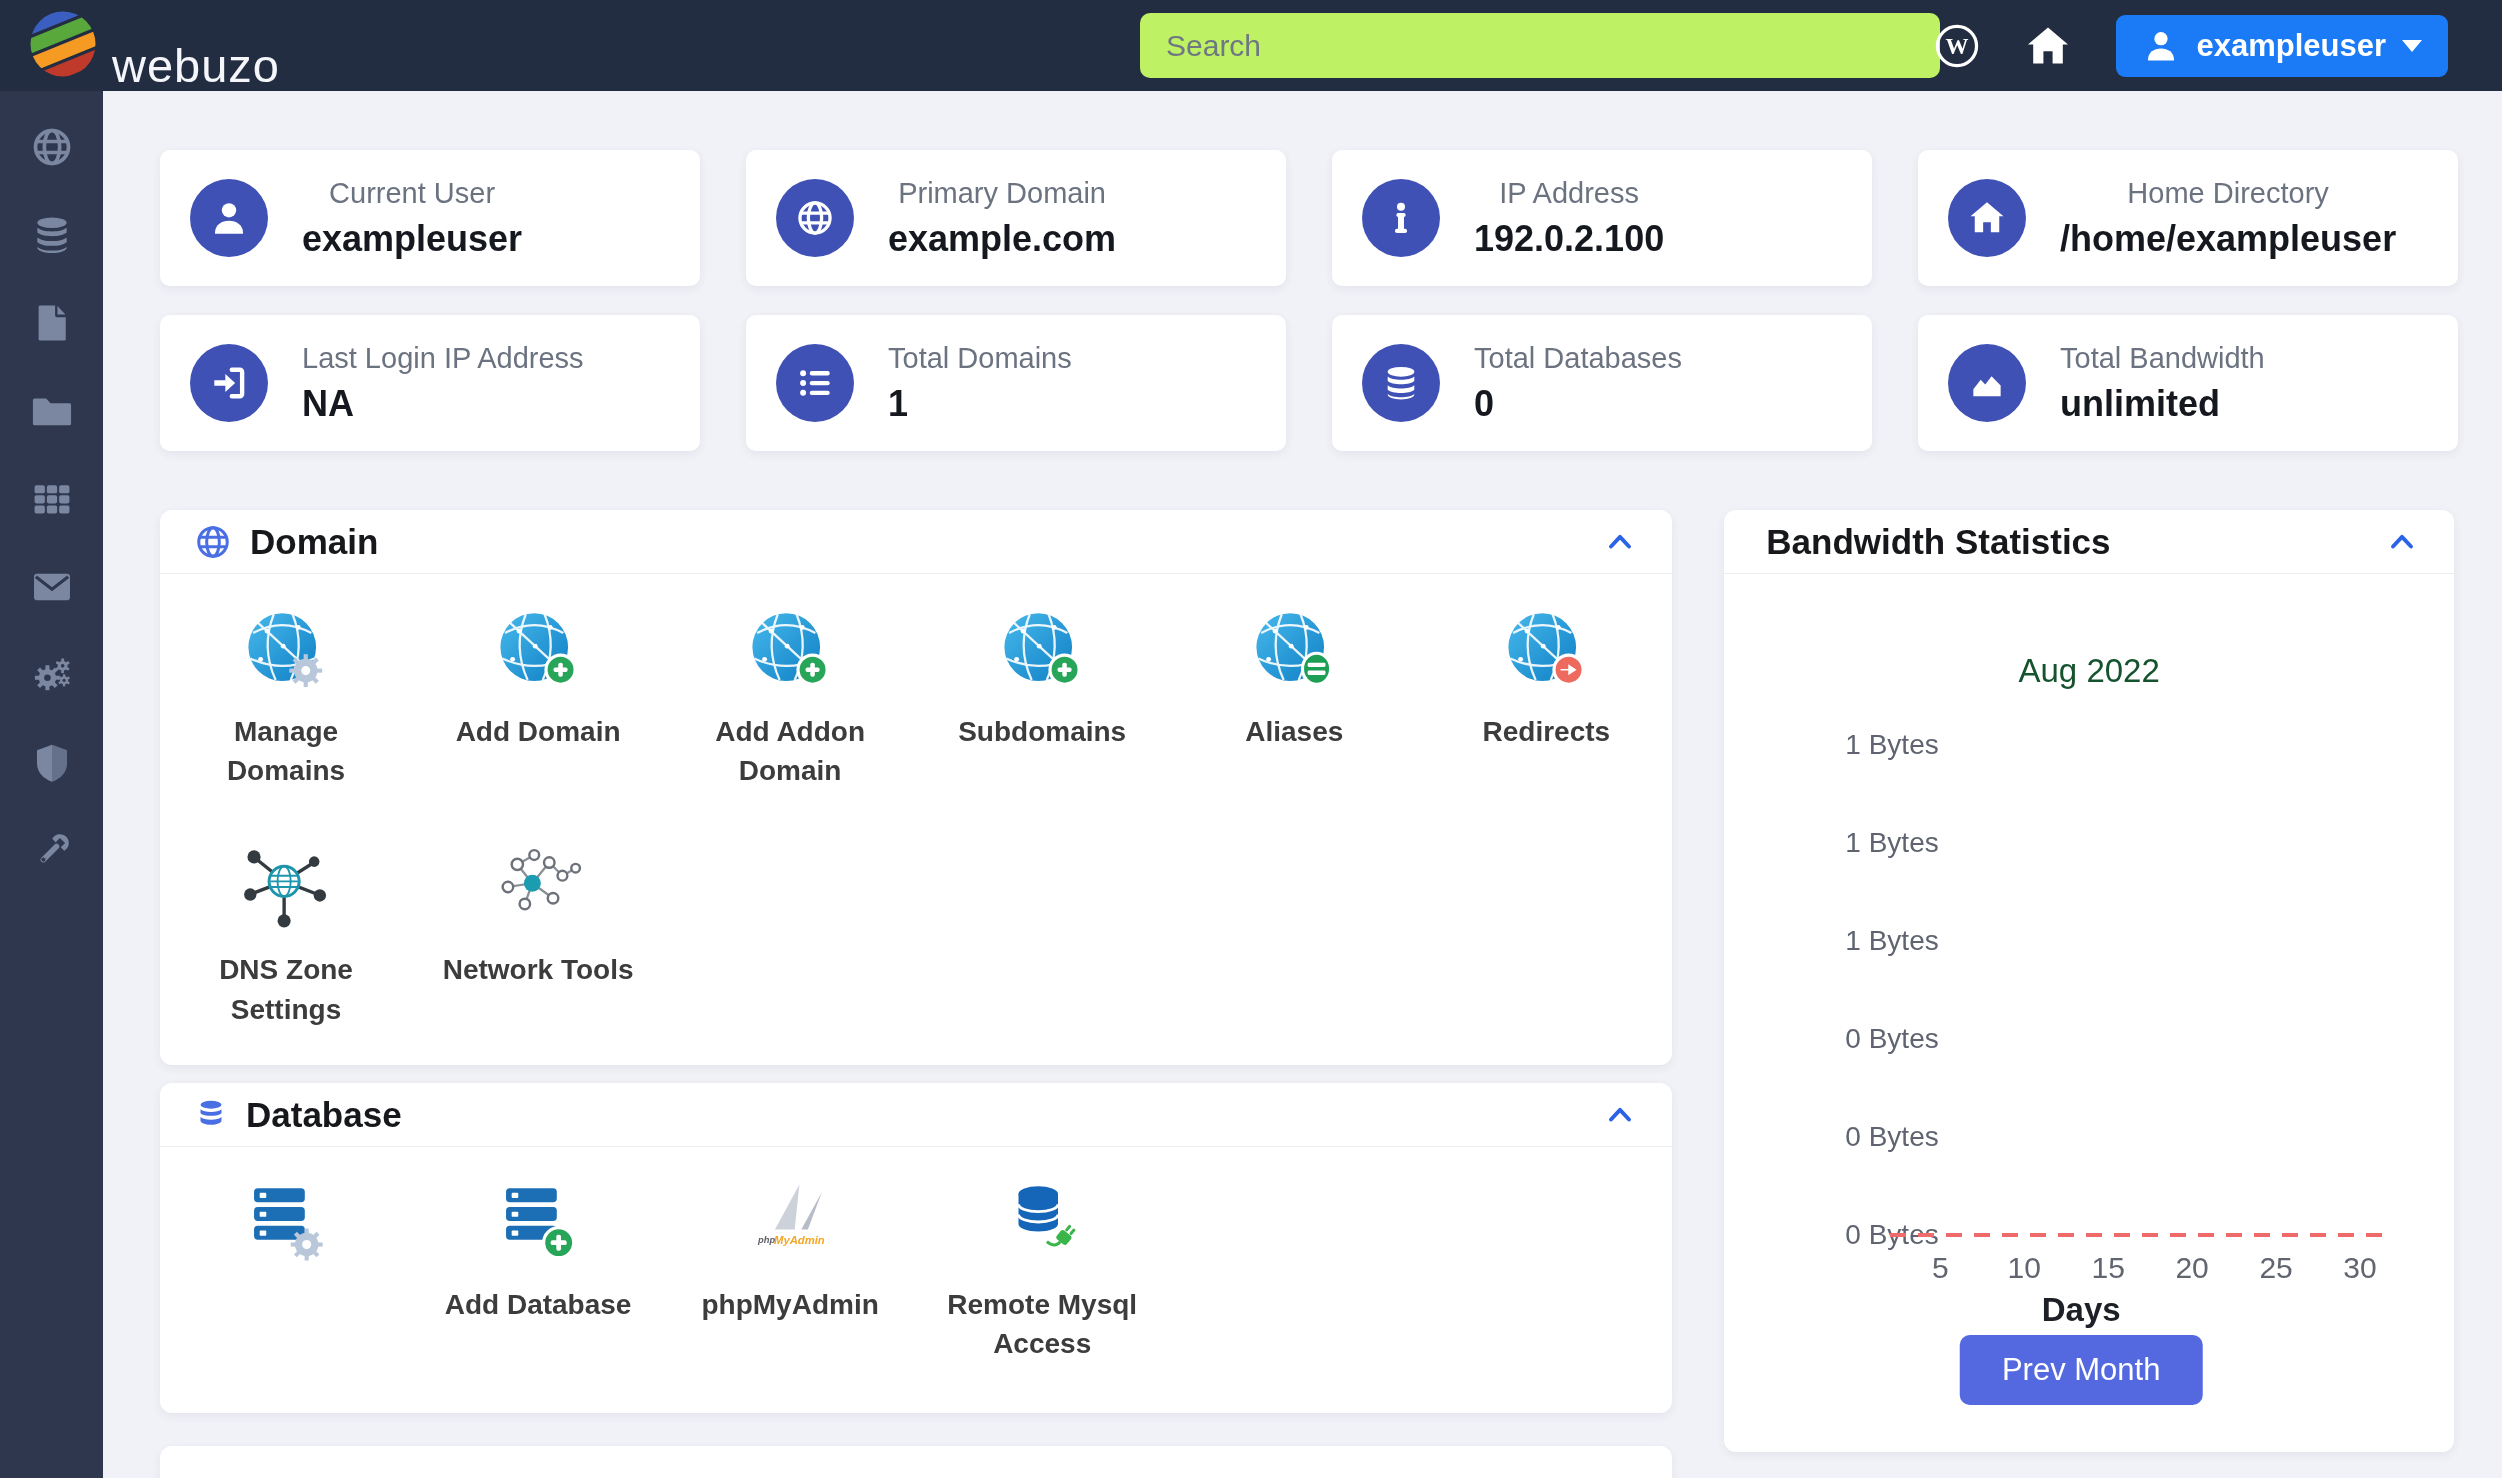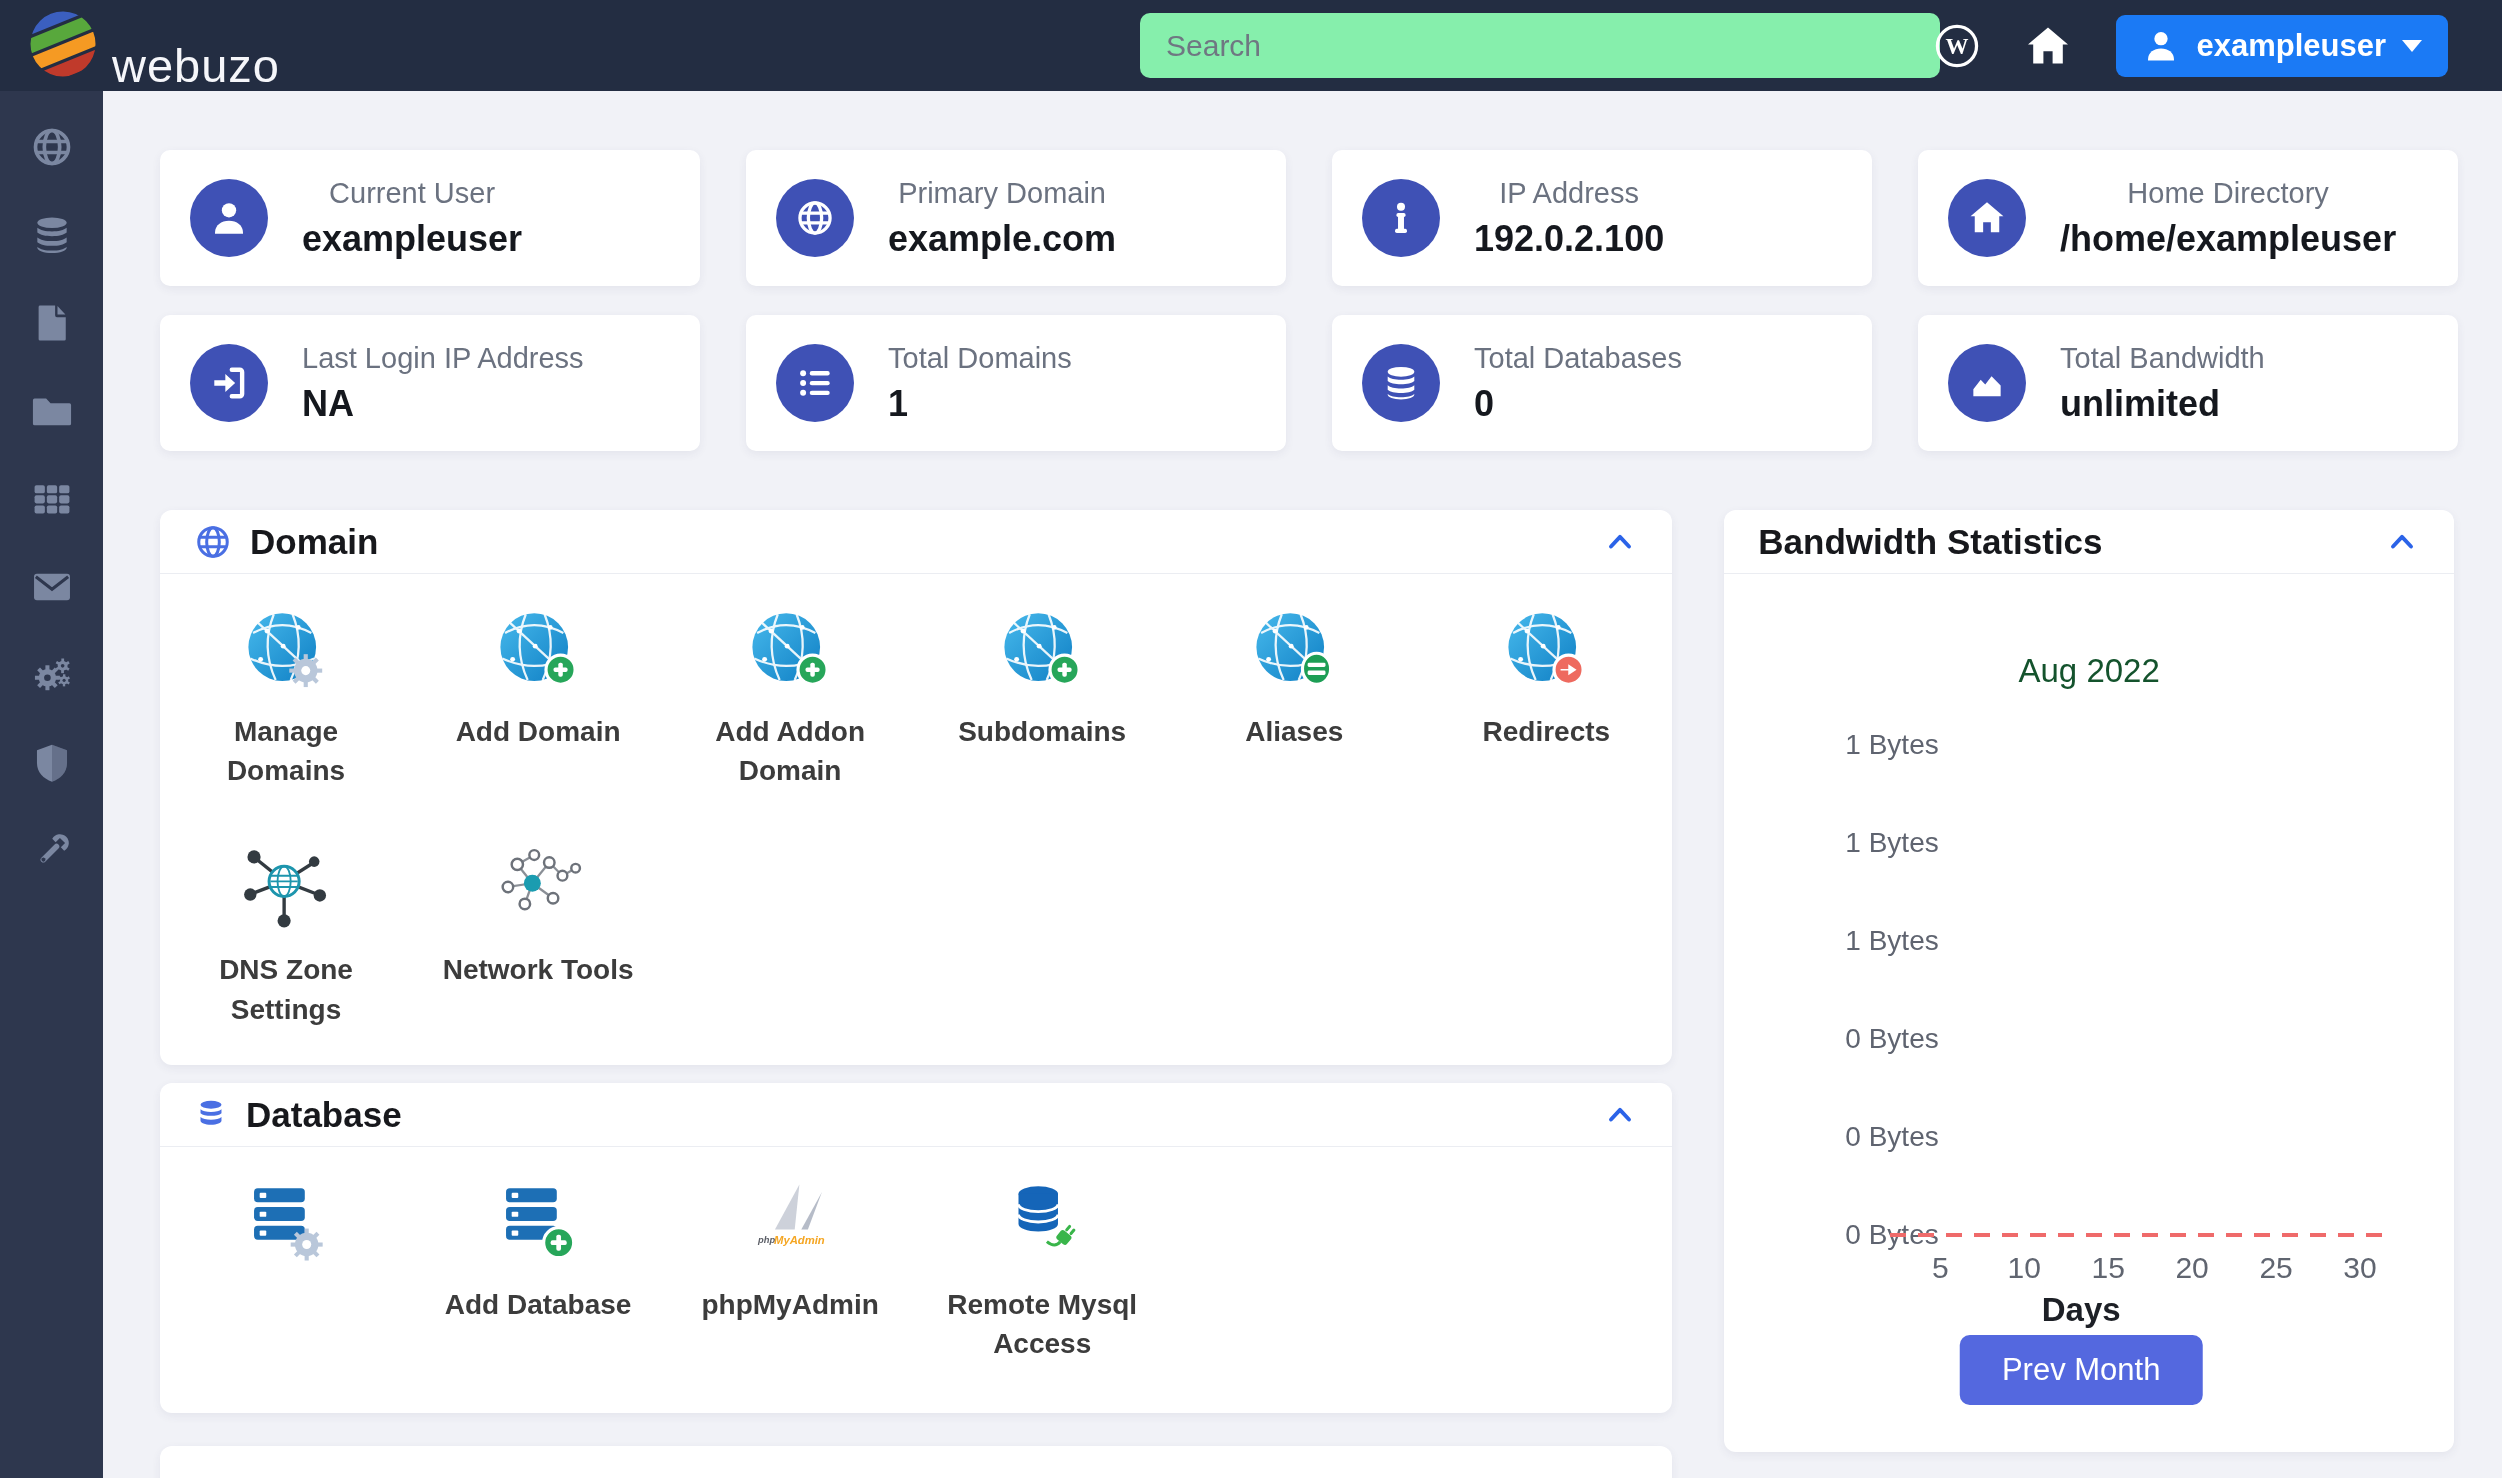--- a/index.html
+++ b/index.html
@@ -13,21 +13,21 @@
   
   .navbar {
     position: absolute; top: 0; left: 0; width: 2502px; height: 91px;
     background: #232d42; display: flex; align-items: center; z-index: 20;
   }
   .logo { display: flex; align-items: center; gap: 10px; margin-left: 24px; }
   .logo-text { color: #f5f6fa; font-size: 47px; font-weight: 400; letter-spacing: 1px; margin-top: 40px; }
   .search-wrap { position: absolute; left: 1140px; top: 13px; }
   .search-input {
     width: 800px; height: 65px; border-radius: 10px; border: none; outline: none;
-    background: #86efac; font-size: 30px; color: #333; padding: 0 26px;
+    background: #bef264; font-size: 30px; color: #333; padding: 0 26px;
     font-family: "Liberation Sans", sans-serif;
   }
   .search-input::placeholder { color: #6f7782; }
   .nav-right { position: absolute; right: 54px; top: 0; height: 91px; display: flex; align-items: center; gap: 44px; }
   .nav-icon-btn { background: none; border: none; cursor: pointer; display: flex; align-items: center; }
   .user-btn {
     height: 62px; background: #1b7af5; border: none; border-radius: 9px; cursor: pointer;
     display: flex; align-items: center; gap: 16px; padding: 0 26px; color: #fff;
   }
   .user-btn .uname { font-size: 31px; font-weight: 700; color: #fff; }
@@ -691,21 +691,21 @@
             <span></span>
         </div>
       </section>
 
       <section class="panel sliver-panel"></section>
     </div>
 
     <div class="right-col">
       <section class="panel bw-panel">
         <div class="panel-header">
-          <span class="panel-title" style="margin-left:0">Bandwidth Statistics</span>
+          <span class="panel-title" style="margin-left:8px">Bandwidth Statistics</span>
           <button class="collapse-btn">
             <svg viewBox="0 0 24 24" fill="none" stroke="#2b63e8" stroke-width="2.6" stroke-linecap="round" stroke-linejoin="round">
               <polyline points="6 15 12 8.6 18 15"></polyline>
             </svg>
           </button>
         </div>
         <div class="bw-body">
           <div class="bw-chart-title">Aug 2022</div>
           <div class="bw-chart">
             <span class="y-label" style="top:6px">1 Bytes</span>

